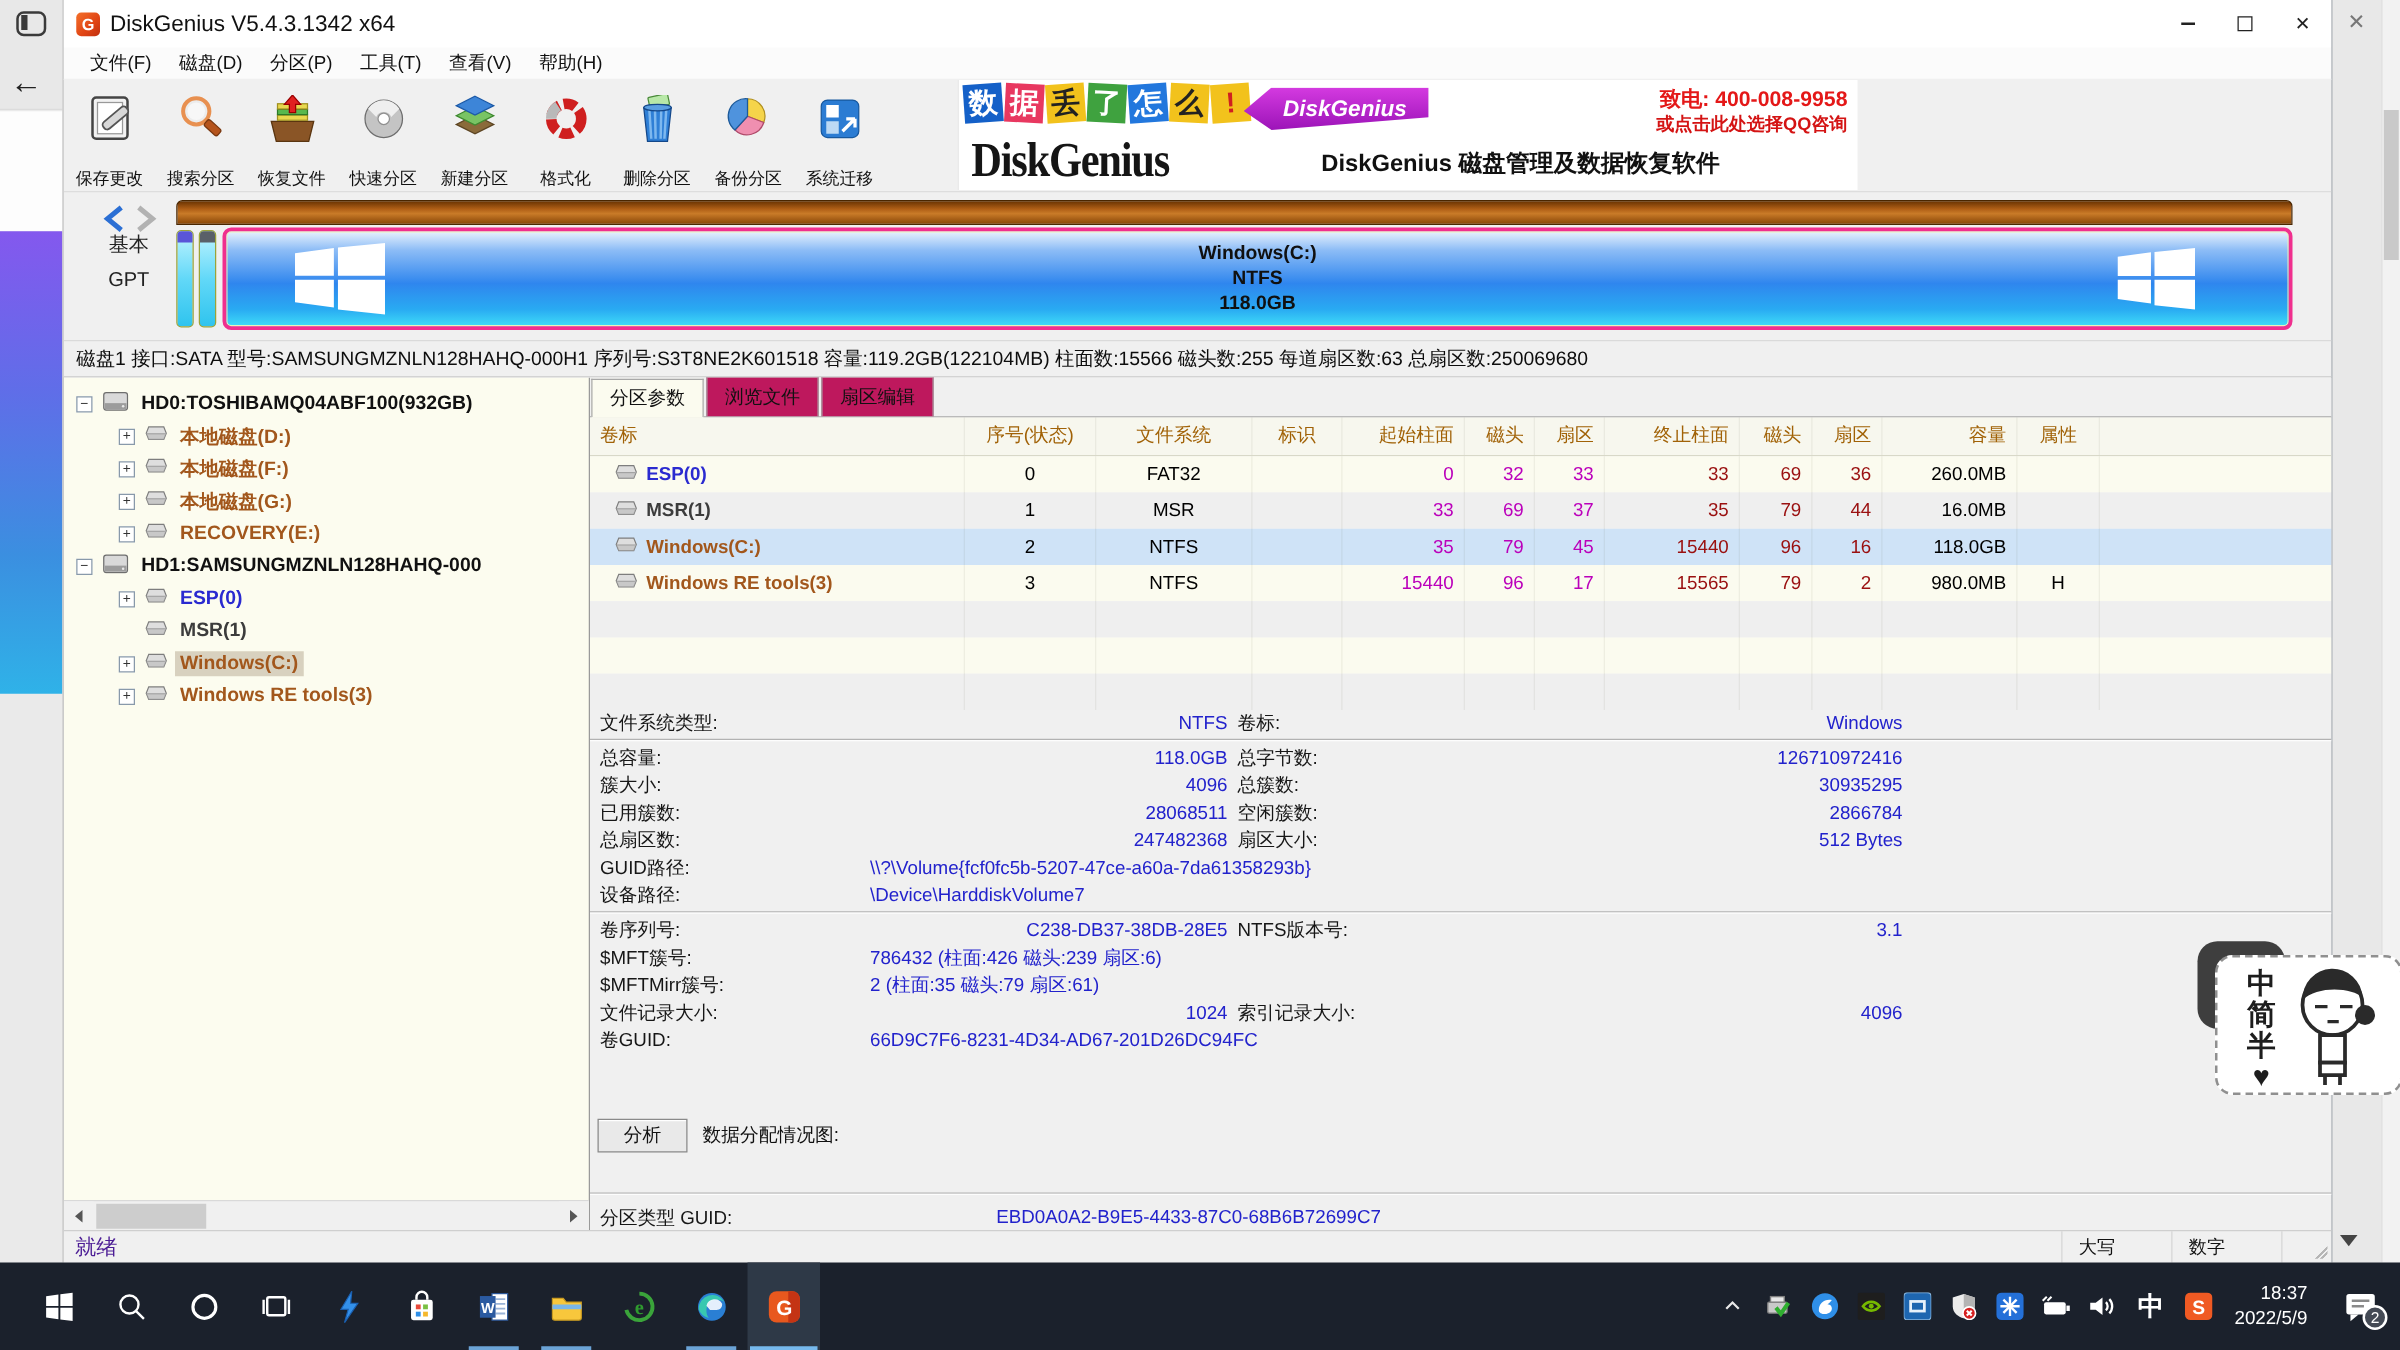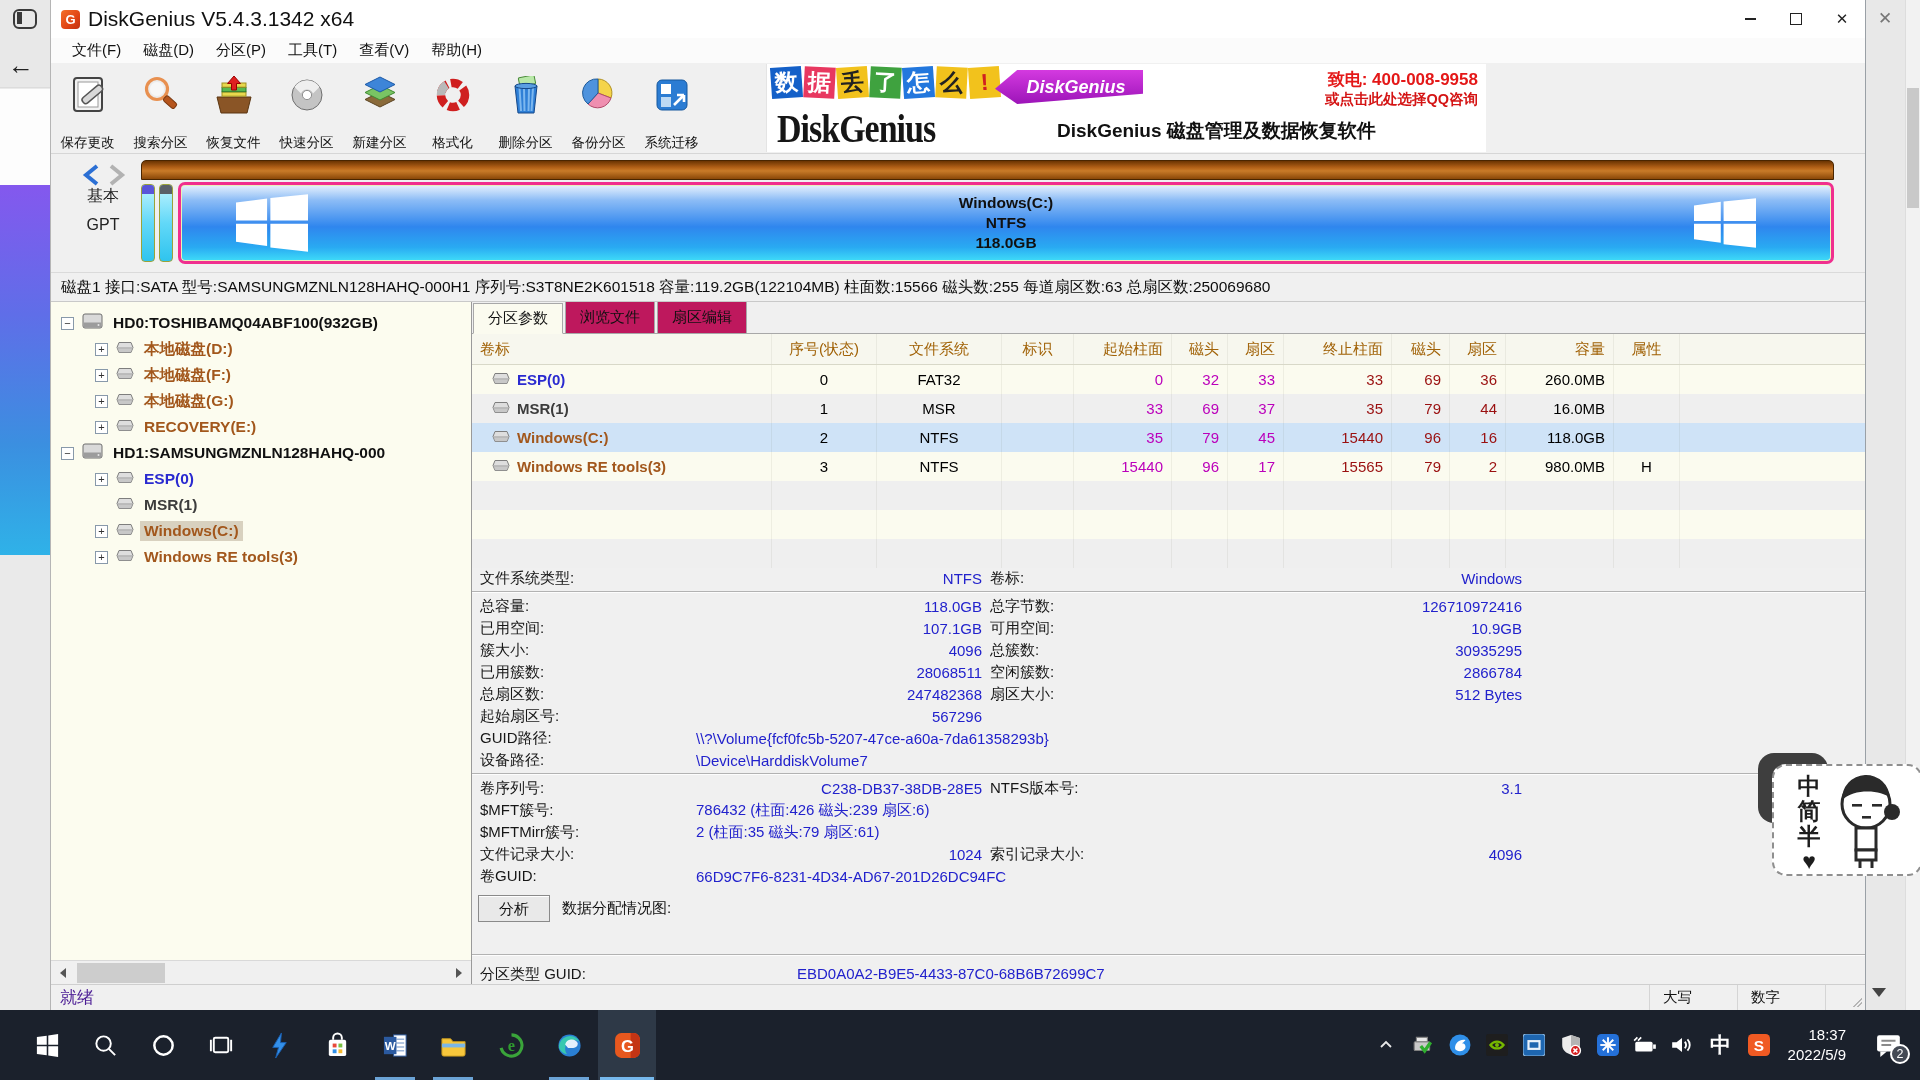--- a/index.html
+++ b/index.html
@@ -24,21 +24,21 @@
 
 
 #win { position:absolute; left:50px; top:0; width:1816px; height:1010px; background:#fff;
   border-right:1px solid #9aa0a6; border-left:1px solid #b5b5b5; }
 
 
 #titlebar { position:absolute; left:0; top:0; right:0; height:38px; background:#fff; display:flex; align-items:center; }
 #app-icon { width:19px; height:19px; margin:0 8px 0 10px; border-radius:4px;
   background:linear-gradient(135deg,#f4702a,#e04414 60%,#c03010); position:relative; }
 #app-icon span { position:absolute; left:0; top:0; width:100%; text-align:center; color:#fff; font-weight:bold; font-size:13px; line-height:19px;}
-#title-text { font-size:21px; color:#111; }
+#title-text { font-size:18px; color:#111; }
 #win-controls { margin-left:auto; display:flex; height:100%; }
 .wc { width:46px; height:100%; display:flex; align-items:center; justify-content:center; color:#222; }
 .wc-min:before { content:""; width:11px; height:1.5px; background:#222; }
 .wc-max:before { content:""; width:10px; height:10px; border:1.3px solid #222; }
 .wc-close { font-size:15px; }
 
 
 #menubar { position:absolute; left:0; top:38px; right:0; height:26px; background:#fbfbfb; display:flex; align-items:center; padding-left:10px; border-bottom:1px solid #f0f0f0;}
 .menu-item { font-size:15px; color:#111; padding:0 11px; }
 
@@ -600,52 +600,38 @@
           </div>
           <div class="dsep"></div>
           <div class="drow">
             <div class="dlabel">总容量:</div>
             <div class="dvalue">118.0GB</div>
             <div class="dlabel">总字节数:</div>
             <div class="dvalue">126710972416</div>
             <div></div>
           </div>
           <div class="drow">
-            <div class="dlabel">已用空间:</div>
-            <div class="dvalue">107.1GB</div>
-            <div class="dlabel">可用空间:</div>
-            <div class="dvalue">10.9GB</div>
-            <div></div>
-          </div>
-          <div class="drow">
             <div class="dlabel">簇大小:</div>
             <div class="dvalue">4096</div>
             <div class="dlabel">总簇数:</div>
             <div class="dvalue">30935295</div>
             <div></div>
           </div>
           <div class="drow">
             <div class="dlabel">已用簇数:</div>
             <div class="dvalue">28068511</div>
             <div class="dlabel">空闲簇数:</div>
             <div class="dvalue">2866784</div>
             <div></div>
           </div>
           <div class="drow">
             <div class="dlabel">总扇区数:</div>
             <div class="dvalue">247482368</div>
             <div class="dlabel">扇区大小:</div>
             <div class="dvalue">512 Bytes</div>
-            <div></div>
-          </div>
-          <div class="drow">
-            <div class="dlabel">起始扇区号:</div>
-            <div class="dvalue">567296</div>
-            <div class="dlabel"></div>
-            <div class="dvalue"></div>
             <div></div>
           </div>
           <div class="drow">
             <div class="dlabel">GUID路径:</div>
             <div class="dvalue long">\\?\Volume{fcf0fc5b-5207-47ce-a60a-7da61358293b}</div>
           </div>
           <div class="drow">
             <div class="dlabel">设备路径:</div>
             <div class="dvalue long">\Device\HarddiskVolume7</div>
           </div>

